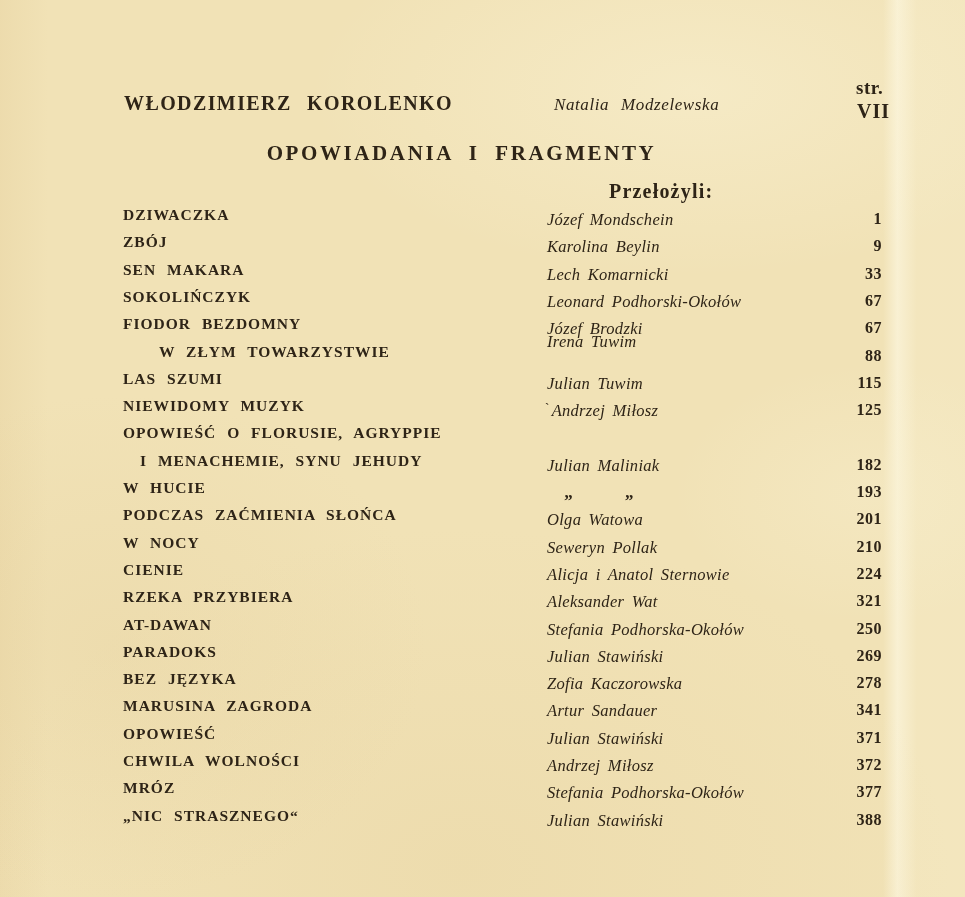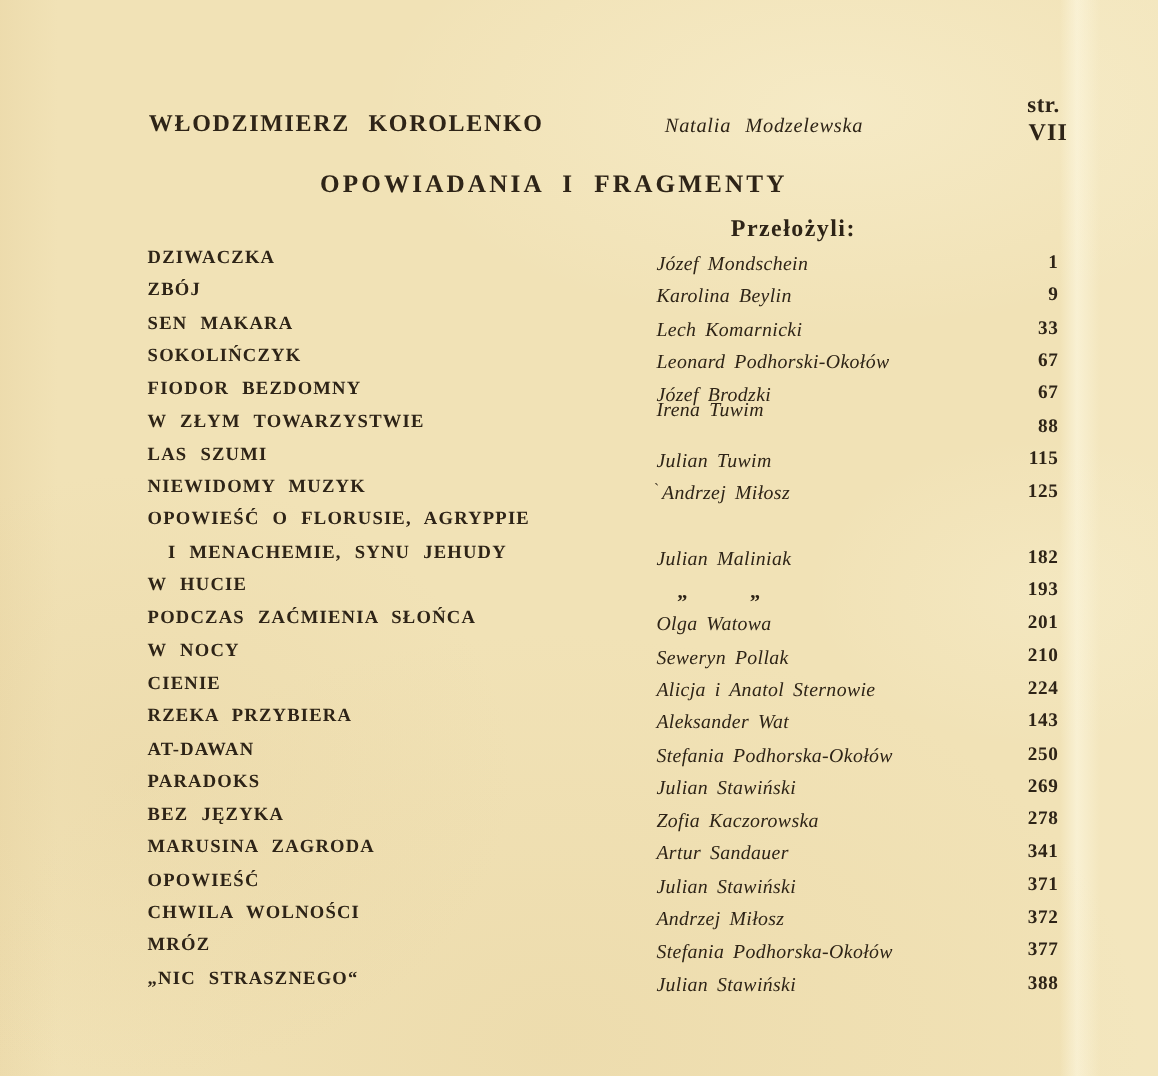--- a/index.html
+++ b/index.html
@@ -126,21 +126,21 @@
         <div class="abs toc-title" style="top: 287.9px;">SOKOLIŃCZYK</div>
         <div class="abs toc-translator" style="top: 290.9px;"><span class="artifact-mark"></span><span>Leonard Podhorski-Okołów</span></div>
         <div class="abs toc-page" style="top: 291.9px;">67</div>
       </div>
       <div>
         <div class="abs toc-title" style="top: 315.2px;">FIODOR BEZDOMNY</div>
         <div class="abs toc-translator" style="top: 318.2px;"><span class="artifact-mark"></span><span>Józef Brodzki</span></div>
         <div class="abs toc-page" style="top: 319.2px;">67</div>
       </div>
       <div>
-        <div class="abs toc-title" style="top: 342.5px;">W ZŁYM TOWARZYSTWIE</div>
+        <div class="abs toc-title" style="top: 342.5px; margin-left: 36px;">W ZŁYM TOWARZYSTWIE</div>
         <div class="abs toc-translator" style="top: 331px;"><span class="artifact-mark"></span><span>Irena Tuwim</span></div>
         <div class="abs toc-page" style="top: 346.5px;">88</div>
       </div>
       <div>
         <div class="abs toc-title" style="top: 369.8px;">LAS SZUMI</div>
         <div class="abs toc-translator" style="top: 372.8px;"><span class="artifact-mark"></span><span>Julian Tuwim</span></div>
         <div class="abs toc-page" style="top: 373.8px;">115</div>
       </div>
       <div>
         <div class="abs toc-title" style="top: 397.1px; text-align: center;">NIEWIDOMY MUZYK</div>
@@ -169,21 +169,21 @@
         <div class="abs toc-page" style="top: 537.6px;">210</div>
       </div>
       <div>
         <div class="abs toc-title" style="top: 560.9px;">CIENIE</div>
         <div class="abs toc-translator" style="top: 563.9px;"><span class="artifact-mark"></span><span>Alicja i Anatol Sternowie</span></div>
         <div class="abs toc-page" style="top: 564.9px;">224</div>
       </div>
       <div>
         <div class="abs toc-title" style="top: 588.2px;">RZEKA PRZYBIERA</div>
         <div class="abs toc-translator" style="top: 591.2px;"><span class="artifact-mark"></span><span>Aleksander Wat</span></div>
-        <div class="abs toc-page" style="top: 592.2px;">143</div>
+        <div class="abs toc-page" style="top: 592.2px;">321</div>
       </div>
       <div>
         <div class="abs toc-title" style="top: 615.5px;">AT-DAWAN</div>
         <div class="abs toc-translator" style="top: 618.5px;"><span class="artifact-mark"></span><span>Stefania Podhorska-Okołów</span></div>
         <div class="abs toc-page" style="top: 619.5px;">250</div>
       </div>
       <div>
         <div class="abs toc-title" style="top: 642.8px;">PARADOKS</div>
         <div class="abs toc-translator" style="top: 645.8px;"><span class="artifact-mark"></span><span>Julian Stawiński</span></div>
         <div class="abs toc-page" style="top: 646.8px;">269</div>

